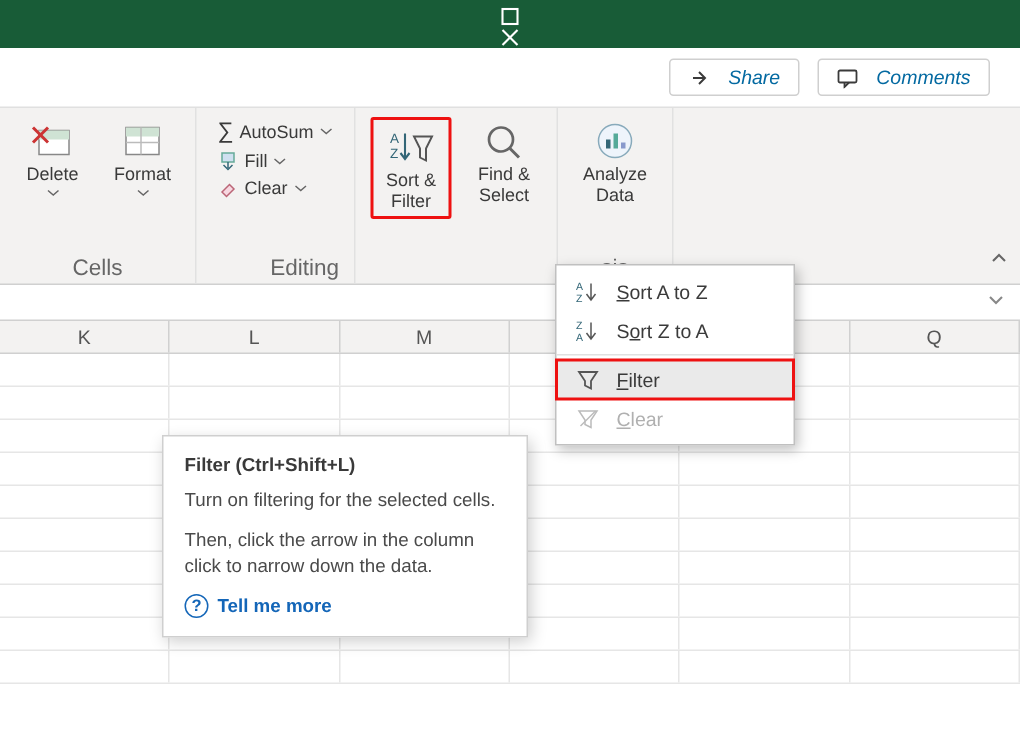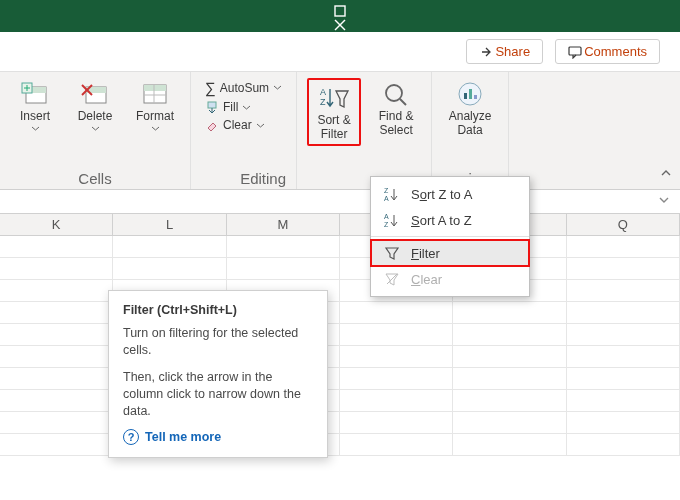--- a/index.html
+++ b/index.html
@@ -6,21 +6,21 @@
 body { width: 680px; height: 500px; background: #fff; overflow: hidden; position: relative; }
 
 
 .titlebar { height: 32px; background: #185c37; display: flex; align-items: center; justify-content: flex-end; color: #fff; padding: 0 6px; flex-direction: column; }
 .signin { background: #fff; color: #185c37; font-size: 12px; padding: 2px 10px; border-radius: 2px; margin-right: 16px; font-weight: 600; }
 .titlebtn { width: 46px; height: 32px; display: flex; align-items: center; justify-content: center; cursor: pointer; }
 .titlebtn svg { stroke: #fff; fill: none; }
 
 
 .actionrow { height: 40px; background: #fff; display: flex; align-items: center; justify-content: flex-end; gap: 12px; padding: 0 20px; border-bottom: 1px solid #e0e0e0; }
-.actionbtn { border: 1px solid #cfcfcf; padding: 4px 12px; font-size: 13px; color: #c2410c; border-radius: 3px; display: flex; align-items: center; gap: 2px; }
+.actionbtn { border: 1px solid #cfcfcf; padding: 4px 12px; font-size: 13px; color: #0369a1; border-radius: 3px; display: flex; align-items: center; gap: 12px; font-style: italic; }
 
 
 .ribbon { height: 118px; background: #f3f2f1; display: flex; position: relative; border-bottom: 1px solid #d0d0d0; }
 .rgroup { padding: 6px 10px 2px; display: flex; flex-direction: column; align-items: center; border-right: 1px solid #e1e1e1; position: relative; }
 .rgroup.noborder { border-right: none; }
 .rtools { display: flex; gap: 10px; flex: 1; align-items: flex-start; }
 .bigbtn { display: flex; flex-direction: column; align-items: center; justify-content: flex-start; width: 50px; padding-top: 2px; font-size: 12px; color: #3a3a3a; text-align: center; line-height: 1.15; cursor: pointer; }
 .bigbtn .label { margin-top: 2px; }
 .bigico { width: 34px; height: 28px; display: flex; align-items: center; justify-content: center; }
 .grouplabel { font-size: 15px; color: #666; margin-top: 2px; }
@@ -44,21 +44,21 @@
 
 .menu { position: absolute; top: 176px; left: 370px; width: 160px; background: #fff; border: 1px solid #c0c0c0; box-shadow: 2px 3px 8px rgba(0,0,0,0.25); padding: 4px 0; z-index: 20; font-size: 13px; color: #3a3a3a; }
 .mitem { display: flex; align-items: center; gap: 10px; padding: 5px 12px; cursor: pointer; }
 .mitem.disabled { color: #b0b0b0; }
 .mitem .mico { width: 18px; display: flex; justify-content: center; }
 .mitem .u { text-decoration: underline; text-underline-offset: 1px; }
 .msep { height: 1px; background: #e0e0e0; margin: 3px 0; }
 .mitem.hl { background: #eaeaea; outline: 2.5px solid #e11; outline-offset: -1px; }
 
 
-.tooltip { position: absolute; top: 290px; left: 108px; width: 220px; background: #fff; border: 1px solid #cfcfcf; box-shadow: 2px 3px 10px rgba(0,0,0,0.2); padding: 12px 14px; font-size: 12.5px; color: #4a4a4a; z-index: 15; }
+.tooltip { position: absolute; top: 290px; left: 108px; width: 244px; background: #fff; border: 1px solid #cfcfcf; box-shadow: 2px 3px 10px rgba(0,0,0,0.2); padding: 12px 14px; font-size: 12.5px; color: #4a4a4a; z-index: 15; }
 .tooltip .ttitle { font-weight: 700; color: #3a3a3a; margin-bottom: 8px; }
 .tooltip p { margin-bottom: 10px; line-height: 1.35; }
 .tellmore { color: #1466b8; font-weight: 600; display: flex; align-items: center; gap: 6px; }
 .qmark { width: 16px; height: 16px; border: 1.5px solid #1466b8; border-radius: 50%; display: flex; align-items: center; justify-content: center; font-size: 11px; }
 </style>
 </head>
 <body>
 
 <div class="titlebar">
   <div class="signin">Sign in</div>
@@ -100,37 +100,20 @@
       </svg>
     <span>Comments</span>
   </div>
 </div>
 
 <div class="ribbon">
 
 
   <div class="rgroup">
     <div class="rtools">
-      <div class="bigbtn">
-        <div class="bigico">
-            <svg width="30" height="26">
-              <rect x="6" y="6" width="20" height="16" fill="#fff" stroke="#888"></rect>
-              <rect x="6" y="6" width="20" height="6" fill="#cfe3d4"></rect>
-              <rect x="2" y="2" width="10" height="10" fill="#e8f3ea" stroke="#5a9"></rect>
-              <line x1="4" y1="7" x2="10" y2="7" stroke="#2a7"></line>
-              <line x1="7" y1="4" x2="7" y2="10" stroke="#2a7"></line>
-            </svg>
-          </div>
-        <div class="label">Insert</div>
-        <span class="chev">
-            <svg width="9" height="9">
-              <path d="M1 3 L4.5 6 L8 3" stroke="#666" fill="none"></path>
-            </svg>
-          </span>
-      </div>
       <div class="bigbtn">
         <div class="bigico">
             <svg width="30" height="26">
               <rect x="6" y="6" width="20" height="16" fill="#fff" stroke="#888"></rect>
               <rect x="6" y="6" width="20" height="6" fill="#cfe3d4"></rect>
               <line x1="2" y1="4" x2="12" y2="14" stroke="#c33" stroke-width="2"></line>
               <line x1="12" y1="4" x2="2" y2="14" stroke="#c33" stroke-width="2"></line>
             </svg>
           </div>
         <div class="label">Delete</div>
@@ -348,36 +331,36 @@
         <div class="cell"></div>
         <div class="cell"></div>
       </div>
   </div>
 </div>
 
 <div class="menu">
   <div class="mitem">
     <span class="mico">
         <svg width="16" height="16">
+          <text x="0" y="7" font-size="7" fill="#367">A</text>
+          <text x="0" y="15" font-size="7" fill="#367">Z</text>
+          <path d="M10 3 L10 13 M7 10 L10 14 L13 10" stroke="#555" fill="none"></path>
+        </svg>
+      </span>
+    <span><span class="u">S</span>ort A to Z</span>
+  </div>
+  <div class="mitem">
+    <span class="mico">
+        <svg width="16" height="16">
           <text x="0" y="7" font-size="7" fill="#367">Z</text>
           <text x="0" y="15" font-size="7" fill="#367">A</text>
           <path d="M10 3 L10 13 M7 10 L10 14 L13 10" stroke="#555" fill="none"></path>
         </svg>
       </span>
     <span>S<span class="u">o</span>rt Z to A</span>
-  </div>
-  <div class="mitem">
-    <span class="mico">
-        <svg width="16" height="16">
-          <text x="0" y="7" font-size="7" fill="#367">A</text>
-          <text x="0" y="15" font-size="7" fill="#367">Z</text>
-          <path d="M10 3 L10 13 M7 10 L10 14 L13 10" stroke="#555" fill="none"></path>
-        </svg>
-      </span>
-    <span><span class="u">S</span>ort A to Z</span>
   </div>
   <div class="msep"></div>
   <div class="mitem hl">
     <span class="mico">
         <svg width="16" height="16">
           <path d="M2 3 L14 3 L10 9 L10 14 L6 12 L6 9 Z" fill="none" stroke="#555" stroke-width="1.2"></path>
         </svg>
       </span>
     <span><span class="u">F</span>ilter</span>
   </div>

